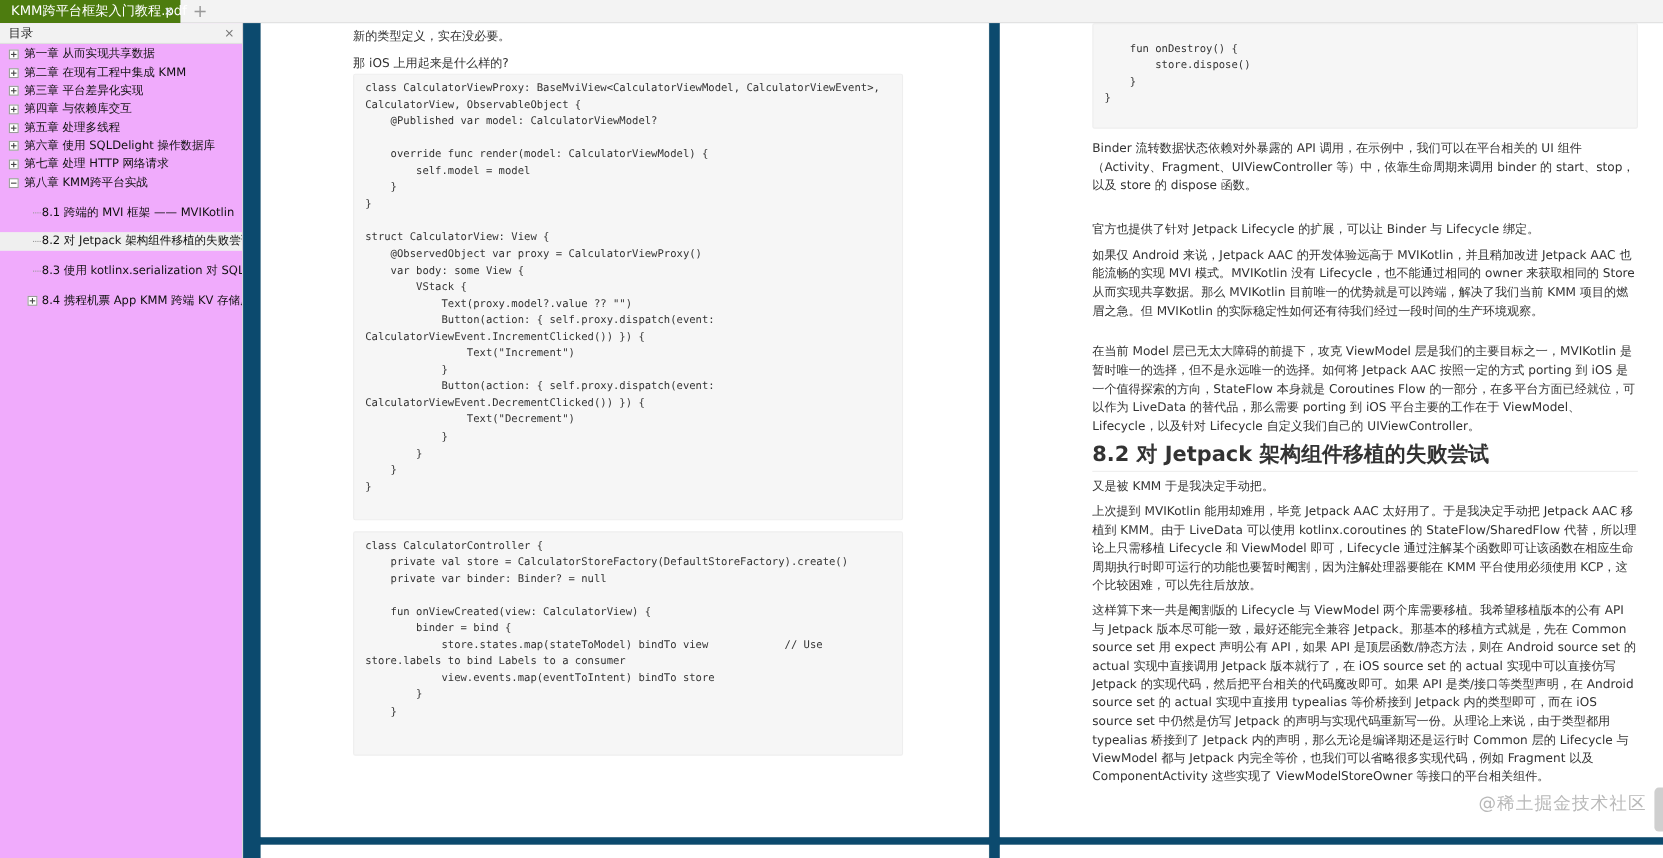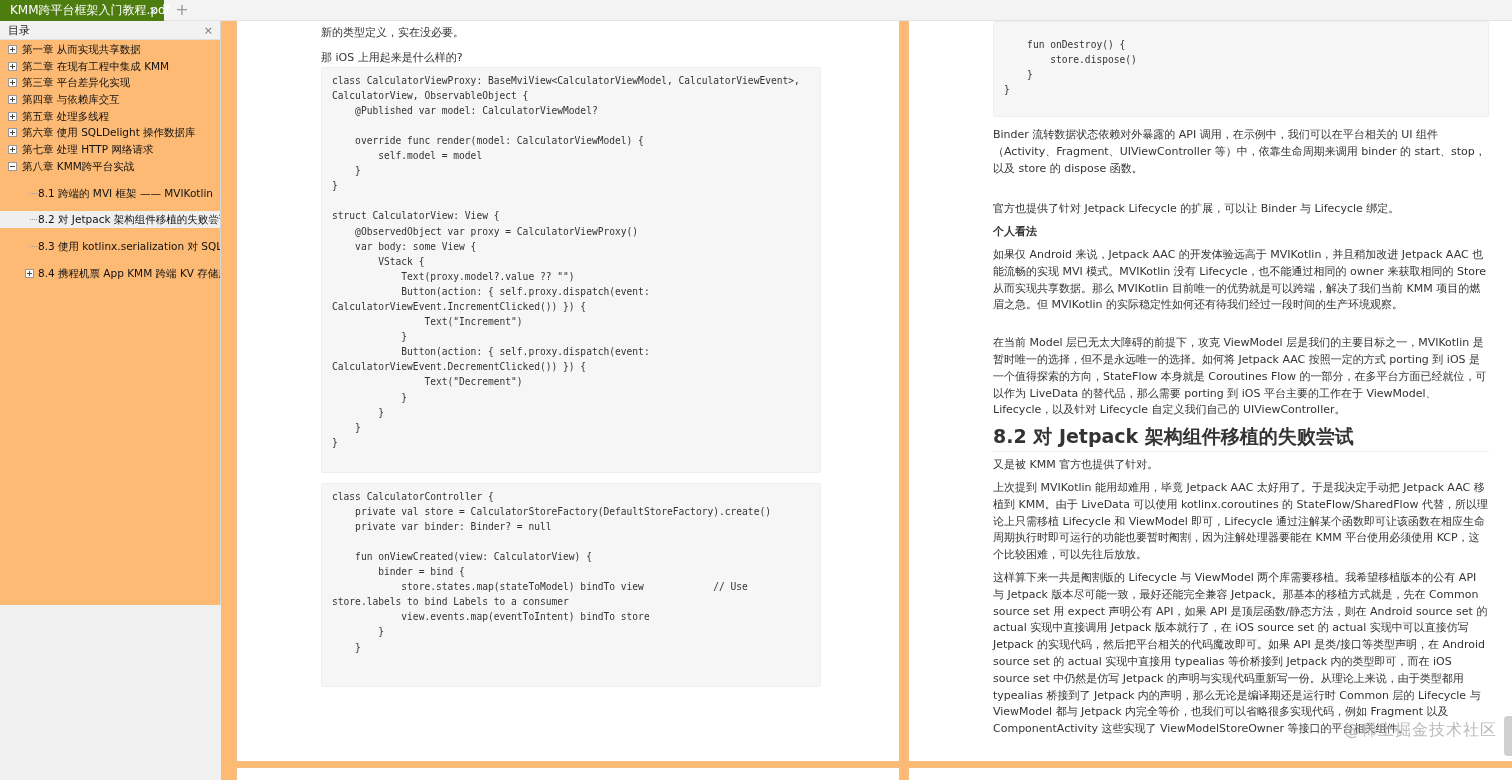--- a/index.html
+++ b/index.html
@@ -1,35 +1,35 @@
 <!DOCTYPE html>
 <html><head>
 <meta charset="utf-8">
 <style>
   * { box-sizing: border-box; margin: 0; padding: 0; }
   html, body { width: 1512px; height: 780px; overflow: hidden; background: #f0f0f0; font-family: "DejaVu Sans", "Liberation Sans", sans-serif; }
   .tabbar { position: absolute; left: 0; top: 0; width: 1512px; height: 21px; background: #f3f3f3; border-bottom: 1px solid #e2e2e2; }
   .tab { position: absolute; left: 0; top: 0; height: 21px; width: 164px; background: #4d7c0f; color: #fff; font-size: 12px; line-height: 21px; padding-left: 10px; white-space: nowrap; }
   .tab .tab-close { position: absolute; right: 6px; top: 0; font-size: 11px; color: #e8f0ff; }
   .tab-add { position: absolute; left: 174px; top: 0; height: 21px; line-height: 20px; width: 16px; text-align: center; color: #999; font-size: 16px; }
-  .sidebar { position: absolute; left: 0; top: 21px; width: 221px; height: 584px; background: #fdba74; border-right: 1px solid #d7d7d7; }
+  .sidebar { position: absolute; left: 0; top: 21px; width: 221px; height: 759px; background: #f0abfc; border-right: 1px solid #d7d7d7; }
   .sidebar-head { height: 19px; background: #f2f2f2; border-bottom: 1px solid #e0e0e0; font-size: 11px; line-height: 19px; padding-left: 8px; color: #222; position: relative; }
   .sidebar-head .close { position: absolute; right: 7px; top: 0; color: #777; font-size: 11px; }
   .toc { padding-top: 1px; }
   .toc-item { position: relative; height: 16.7px; line-height: 16.7px; font-size: 10.5px; color: #111; white-space: nowrap; overflow: hidden; }
   .toc-item.l0 { padding-left: 22px; }
   .toc-item.l1 { padding-left: 38px; margin-top: 10px; }
   .toc-item.selected { background: #efefef; }
   .exp { position: absolute; top: 4px; width: 9px; height: 9px; border: 1px solid #9a9a9a; background: #fff; }
   .exp::before { content: ""; position: absolute; left: 1px; top: 3px; width: 5px; height: 1px; background: #444; }
   .exp.plus::after { content: ""; position: absolute; left: 3px; top: 1px; width: 1px; height: 5px; background: #444; }
   .toc-item.l0 .exp { left: 8px; }
   .toc-item.l1 .exp { left: 25px; }
   .dots { position: absolute; left: 30px; top: 8px; width: 7px; border-top: 1px dotted #999; }
-  .viewer { position: absolute; left: 221px; top: 21px; width: 1291px; height: 759px; background: #fdba74; overflow: hidden; }
+  .viewer { position: absolute; left: 221px; top: 21px; width: 1291px; height: 759px; background: #0c4a6e; overflow: hidden; }
   .page { position: absolute; background: #fff; box-shadow: 0 0 1px #ccc; }
   .page-left { left: 16px; top: 0; width: 662px; height: 740px; }
   .page-right { left: 688px; top: 0; width: 610px; height: 740px; }
   .page-left-next { left: 16px; top: 747px; width: 662px; height: 20px; }
   .page-right-next { left: 688px; top: 747px; width: 610px; height: 20px; }
   .p { font-size: 11px; color: #333; line-height: 16.8px; }
   .codebox { background: #f6f6f6; border: 1px solid #eeeeee; border-radius: 2px; font-family: "DejaVu Sans Mono", "Liberation Mono", monospace; font-size: 9.6px; color: #333; line-height: 15.1px; white-space: pre; padding: 5px 10px; overflow: hidden; }
   .h2 { font-size: 19px; font-weight: bold; color: #333; line-height: 26px; border-bottom: 1px solid #eee; padding-bottom: 2px; }
   .bold { font-weight: bold; }
   .watermark { position: absolute; right: 22px; bottom: 20px; font-size: 16px; color: #b9b9b9; letter-spacing: 1px; }
@@ -114,25 +114,24 @@
 
   <div class="page page-right">
     <div style="position:absolute;left:84px;top:0;width:496px;">
       <div class="codebox" style="height:96px;padding-top:0;">
     fun onDestroy() {
         store.dispose()
     }
 }</div>
       <p class="p" style="margin-top:10px;">Binder 流转数据状态依赖对外暴露的 API 调用，在示例中，我们可以在平台相关的 UI 组件（Activity、Fragment、UIViewController 等）中，依靠生命周期来调用 binder 的 start、stop，以及 store 的 dispose 函数。</p>
       <p class="p" style="margin-top:24px;">官方也提供了针对 Jetpack Lifecycle 的扩展，可以让 Binder 与 Lifecycle 绑定。</p>
-      <p class="p bold" style="margin-top:6px;">个人看法</p>
       <p class="p" style="margin-top:6px;">如果仅 Android 来说，Jetpack AAC 的开发体验远高于 MVIKotlin，并且稍加改进 Jetpack AAC 也能流畅的实现 MVI 模式。MVIKotlin 没有 Lifecycle，也不能通过相同的 owner 来获取相同的 Store 从而实现共享数据。那么 MVIKotlin 目前唯一的优势就是可以跨端，解决了我们当前 KMM 项目的燃眉之急。但 MVIKotlin 的实际稳定性如何还有待我们经过一段时间的生产环境观察。</p>
       <p class="p" style="margin-top:21px;">在当前 Model 层已无太大障碍的前提下，攻克 ViewModel 层是我们的主要目标之一，MVIKotlin 是暂时唯一的选择，但不是永远唯一的选择。如何将 Jetpack AAC 按照一定的方式 porting 到 iOS 是一个值得探索的方向，StateFlow 本身就是 Coroutines Flow 的一部分，在多平台方面已经就位，可以作为 LiveData 的替代品，那么需要 porting 到 iOS 平台主要的工作在于 ViewModel、Lifecycle，以及针对 Lifecycle 自定义我们自己的 UIViewController。</p>
       <h2 class="h2" style="margin-top:4px;">8.2 对 Jetpack 架构组件移植的失败尝试</h2>
-      <p class="p" style="margin-top:5px;">又是被 KMM 官方也提供了针对。</p>
+      <p class="p" style="margin-top:5px;">又是被 KMM 于是我决定手动把。</p>
       <p class="p" style="margin-top:6px;">上次提到 MVIKotlin 能用却难用，毕竟 Jetpack AAC 太好用了。于是我决定手动把 Jetpack AAC 移植到 KMM。由于 LiveData 可以使用 kotlinx.coroutines 的 StateFlow/SharedFlow 代替，所以理论上只需移植 Lifecycle 和 ViewModel 即可，Lifecycle 通过注解某个函数即可让该函数在相应生命周期执行时即可运行的功能也要暂时阉割，因为注解处理器要能在 KMM 平台使用必须使用 KCP，这个比较困难，可以先往后放放。</p>
       <p class="p" style="margin-top:6px;">这样算下来一共是阉割版的 Lifecycle 与 ViewModel 两个库需要移植。我希望移植版本的公有 API 与 Jetpack 版本尽可能一致，最好还能完全兼容 Jetpack。那基本的移植方式就是，先在 Common source set 用 expect 声明公有 API，如果 API 是顶层函数/静态方法，则在 Android source set 的 actual 实现中直接调用 Jetpack 版本就行了，在 iOS source set 的 actual 实现中可以直接仿写 Jetpack 的实现代码，然后把平台相关的代码魔改即可。如果 API 是类/接口等类型声明，在 Android source set 的 actual 实现中直接用 typealias 等价桥接到 Jetpack 内的类型即可，而在 iOS source set 中仍然是仿写 Jetpack 的声明与实现代码重新写一份。从理论上来说，由于类型都用 typealias 桥接到了 Jetpack 内的声明，那么无论是编译期还是运行时 Common 层的 Lifecycle 与 ViewModel 都与 Jetpack 内完全等价，也我们可以省略很多实现代码，例如 Fragment 以及 ComponentActivity 这些实现了 ViewModelStoreOwner 等接口的平台相关组件。</p>
     </div>
     <div class="watermark">@稀土掘金技术社区</div>
   </div>
 
   <div class="page page-left-next"></div>
   <div class="page page-right-next"></div>
   <div class="scroll-nub"></div>
 </div>

